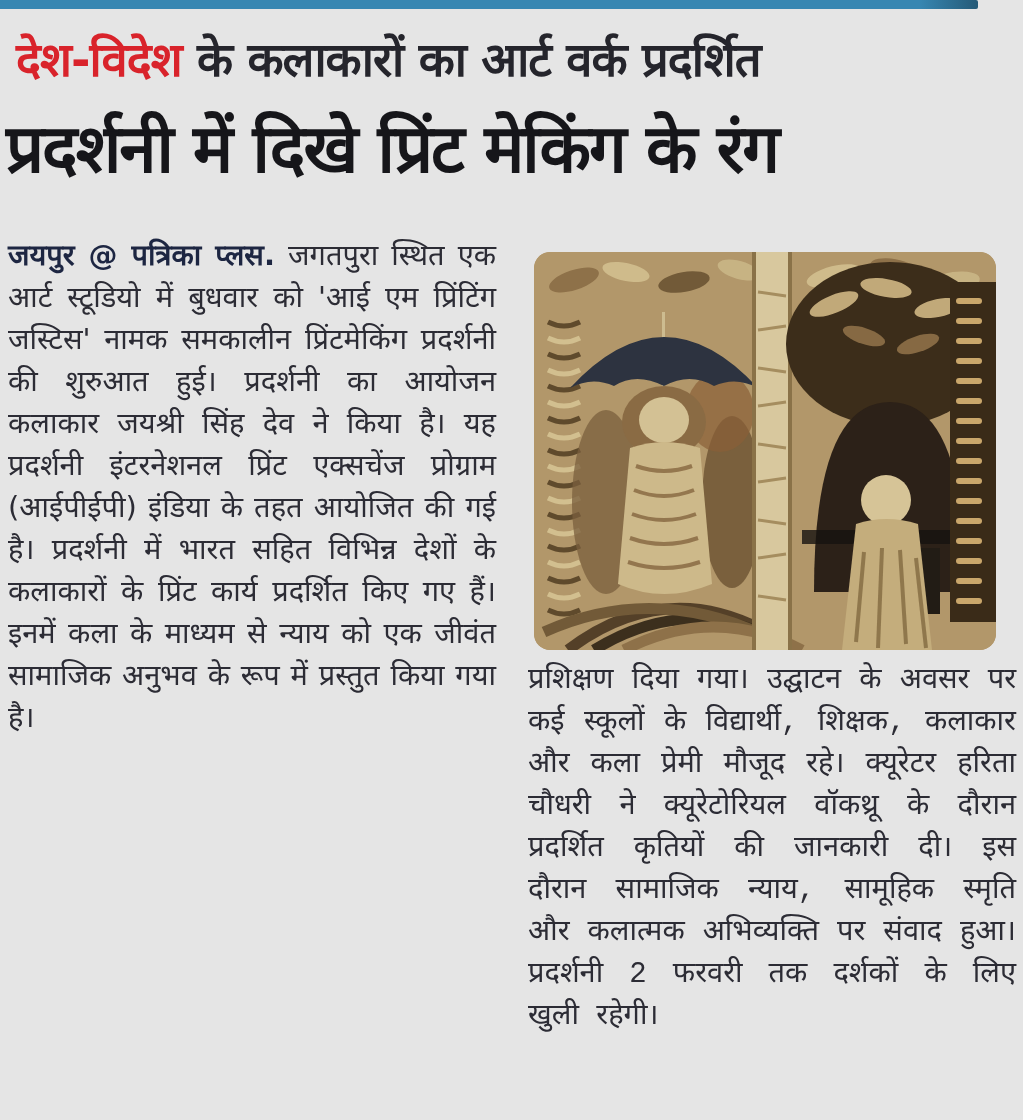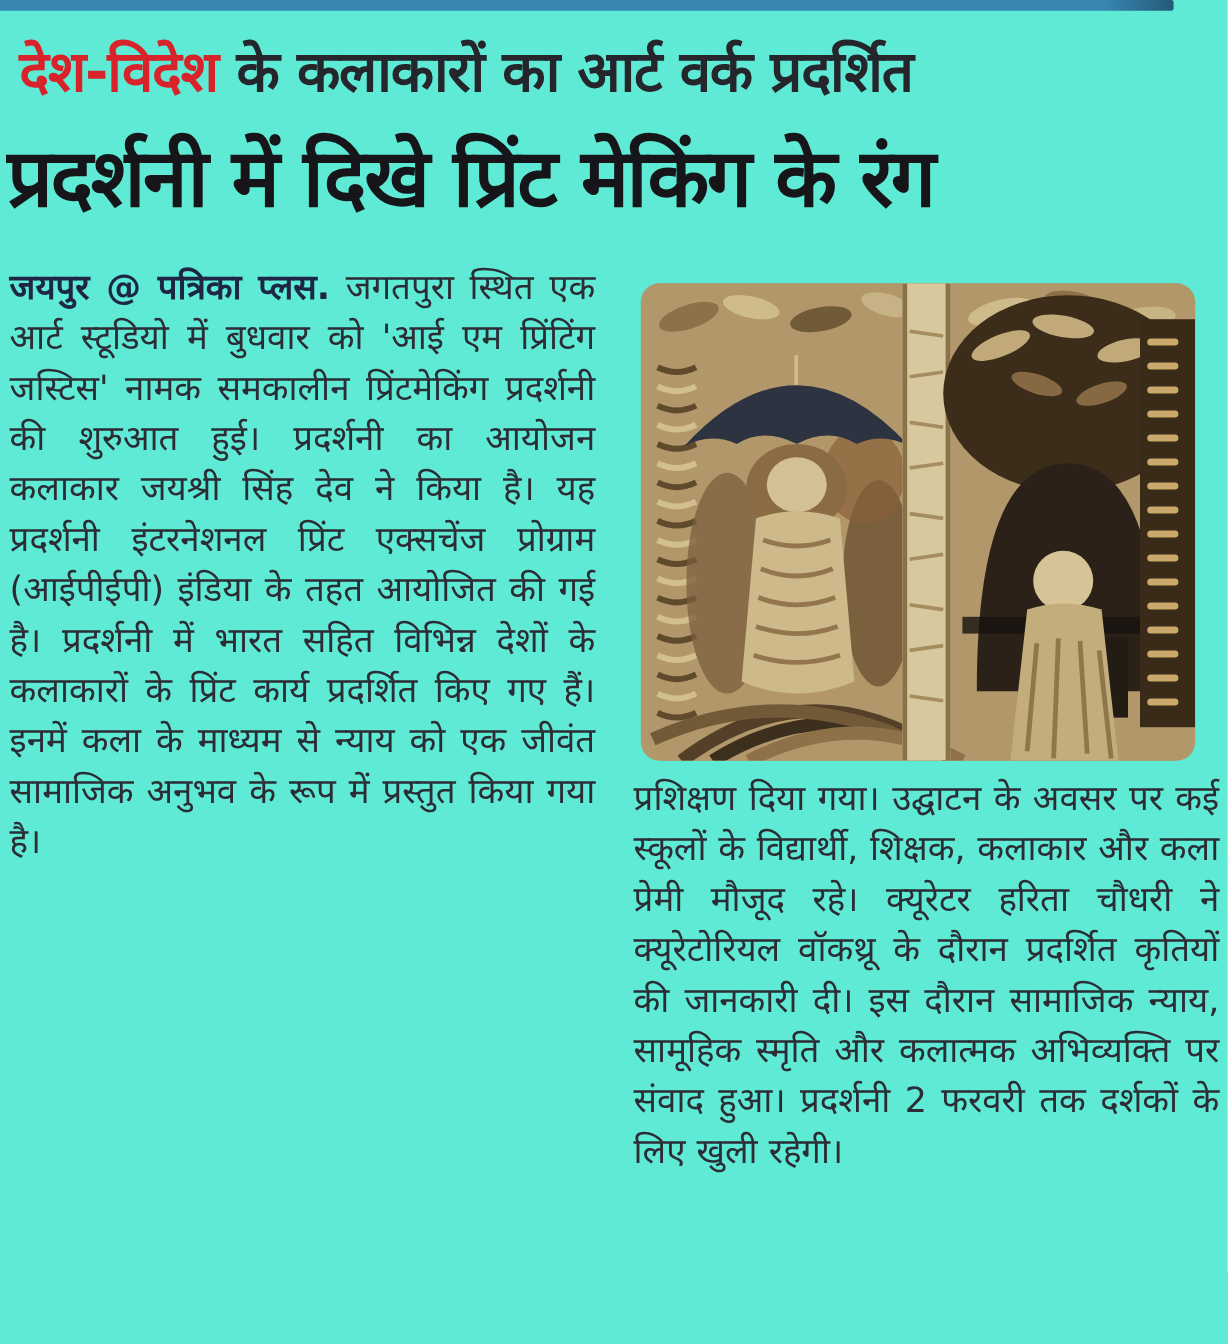--- a/index.html
+++ b/index.html
@@ -5,21 +5,21 @@
   html, body { margin: 0; padding: 0; }
   body {
     width: 1023px; height: 1120px;
     background: #fdfdfa;
     font-family: "DejaVu Sans", sans-serif;
     overflow: hidden;
   }
   .page {
     position: relative;
     width: 1023px; height: 1120px;
-    background: #5eead4;
+    background: #e5e5e5;
   }
   .topbar {
     position: absolute; top: 0; left: 0;
     width: 978px; height: 9px;
     background: linear-gradient(90deg, #3787b2 0%, #3787b2 94%, #255a77 100%);
     border-radius: 0 2px 2px 0;
   }
   .kicker {
     position: absolute; top: 26px; left: 16px;
     width: 1000px;
@@ -31,42 +31,42 @@
   .kicker .hl { color: #d9232b; }
   .headline {
     position: absolute; top: 100px; left: 6px;
     width: 1014px; margin: 0;
     font-size: 67px; font-weight: 800;
     letter-spacing: -2px;
     white-space: nowrap;
     color: #16161a;
   }
   .columns {
-    position: absolute; top: 218px; left: 8px;
+    position: absolute; top: 234px; left: 8px;
     width: 1008px;
     display: flex; gap: 32px;
   }
   .col {
     width: 493px;
     font-size: 29px; line-height: 42px;
     color: #2c2c35;
     text-align: justify;
   }
   .col p { margin: 0; }
   .dateline { font-weight: 700; color: #1d2642; }
   .para2 { text-indent: 64px; text-align-last: justify; }
   .photo-frame {
     width: 462px; height: 398px;
     margin: 18px 0 10px 6px;
     border-radius: 16px;
     overflow: hidden;
     background: #b2976a;
   }
   .photo-frame svg { display: block; }
-  .col-right .cont-text { margin-top: 4px; }
+  .col-right .cont-text { margin-top: 4px; font-family: Liberation Mono, monospace; }
 </style>
 </head>
 <body>
 
 <div class="page">
 
   <div class="topbar"></div>
 
   <div class="kicker">
     <span class="hl">देश-विदेश</span><span> के कलाकारों का आर्ट वर्क प्रदर्शित</span>

